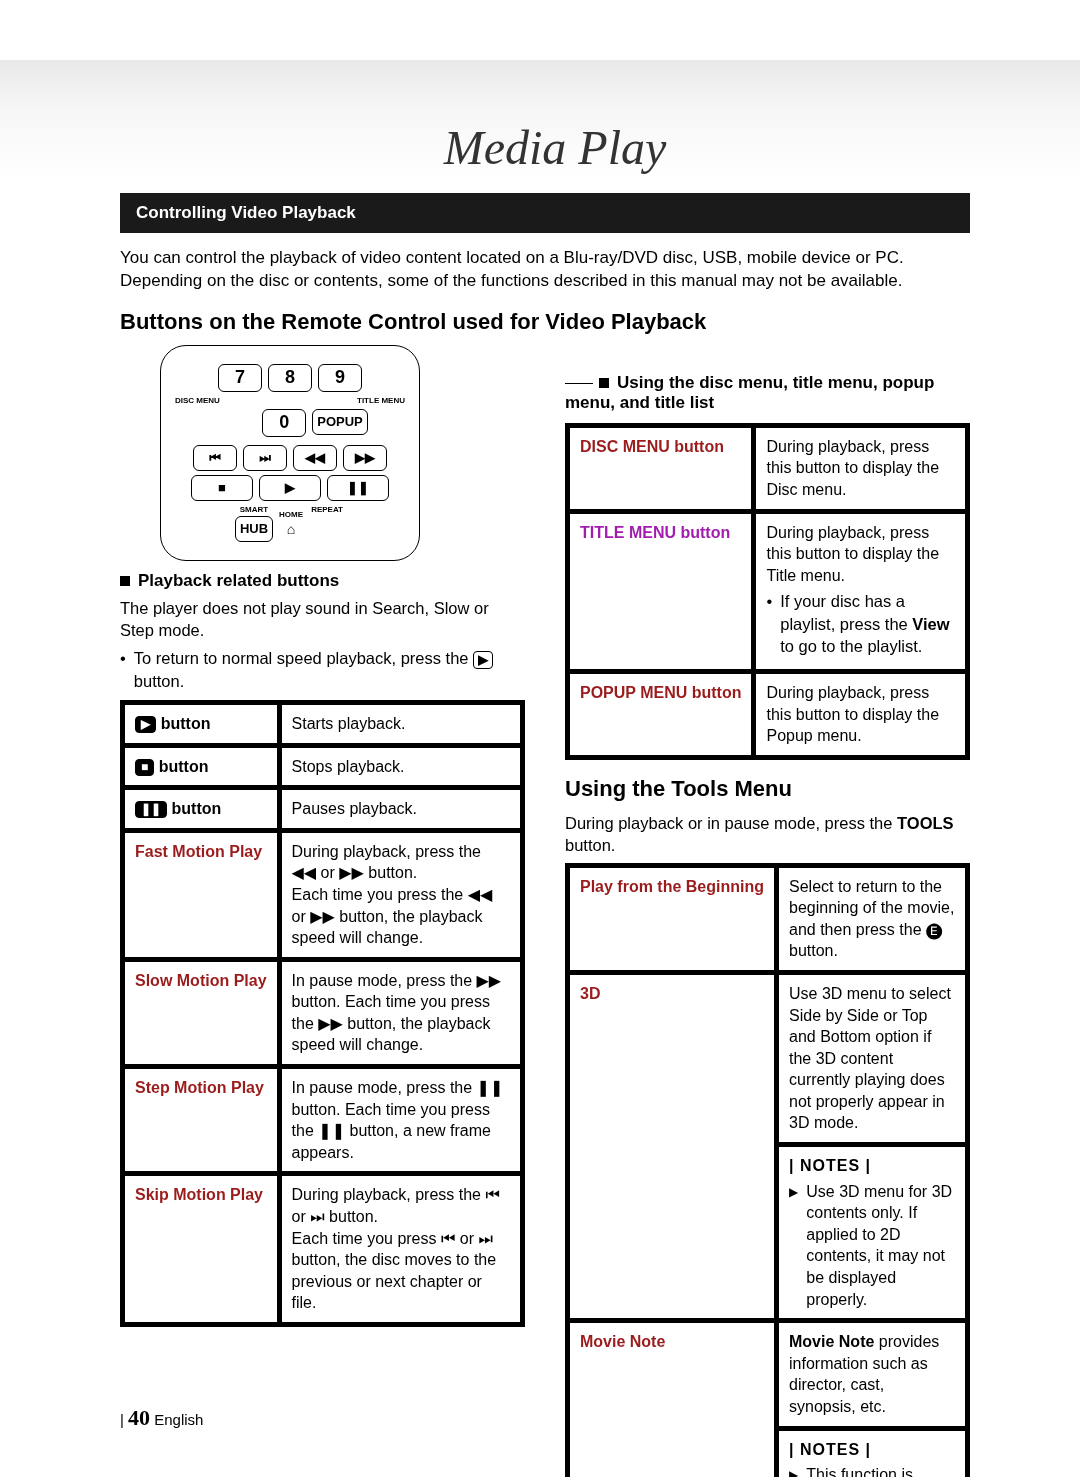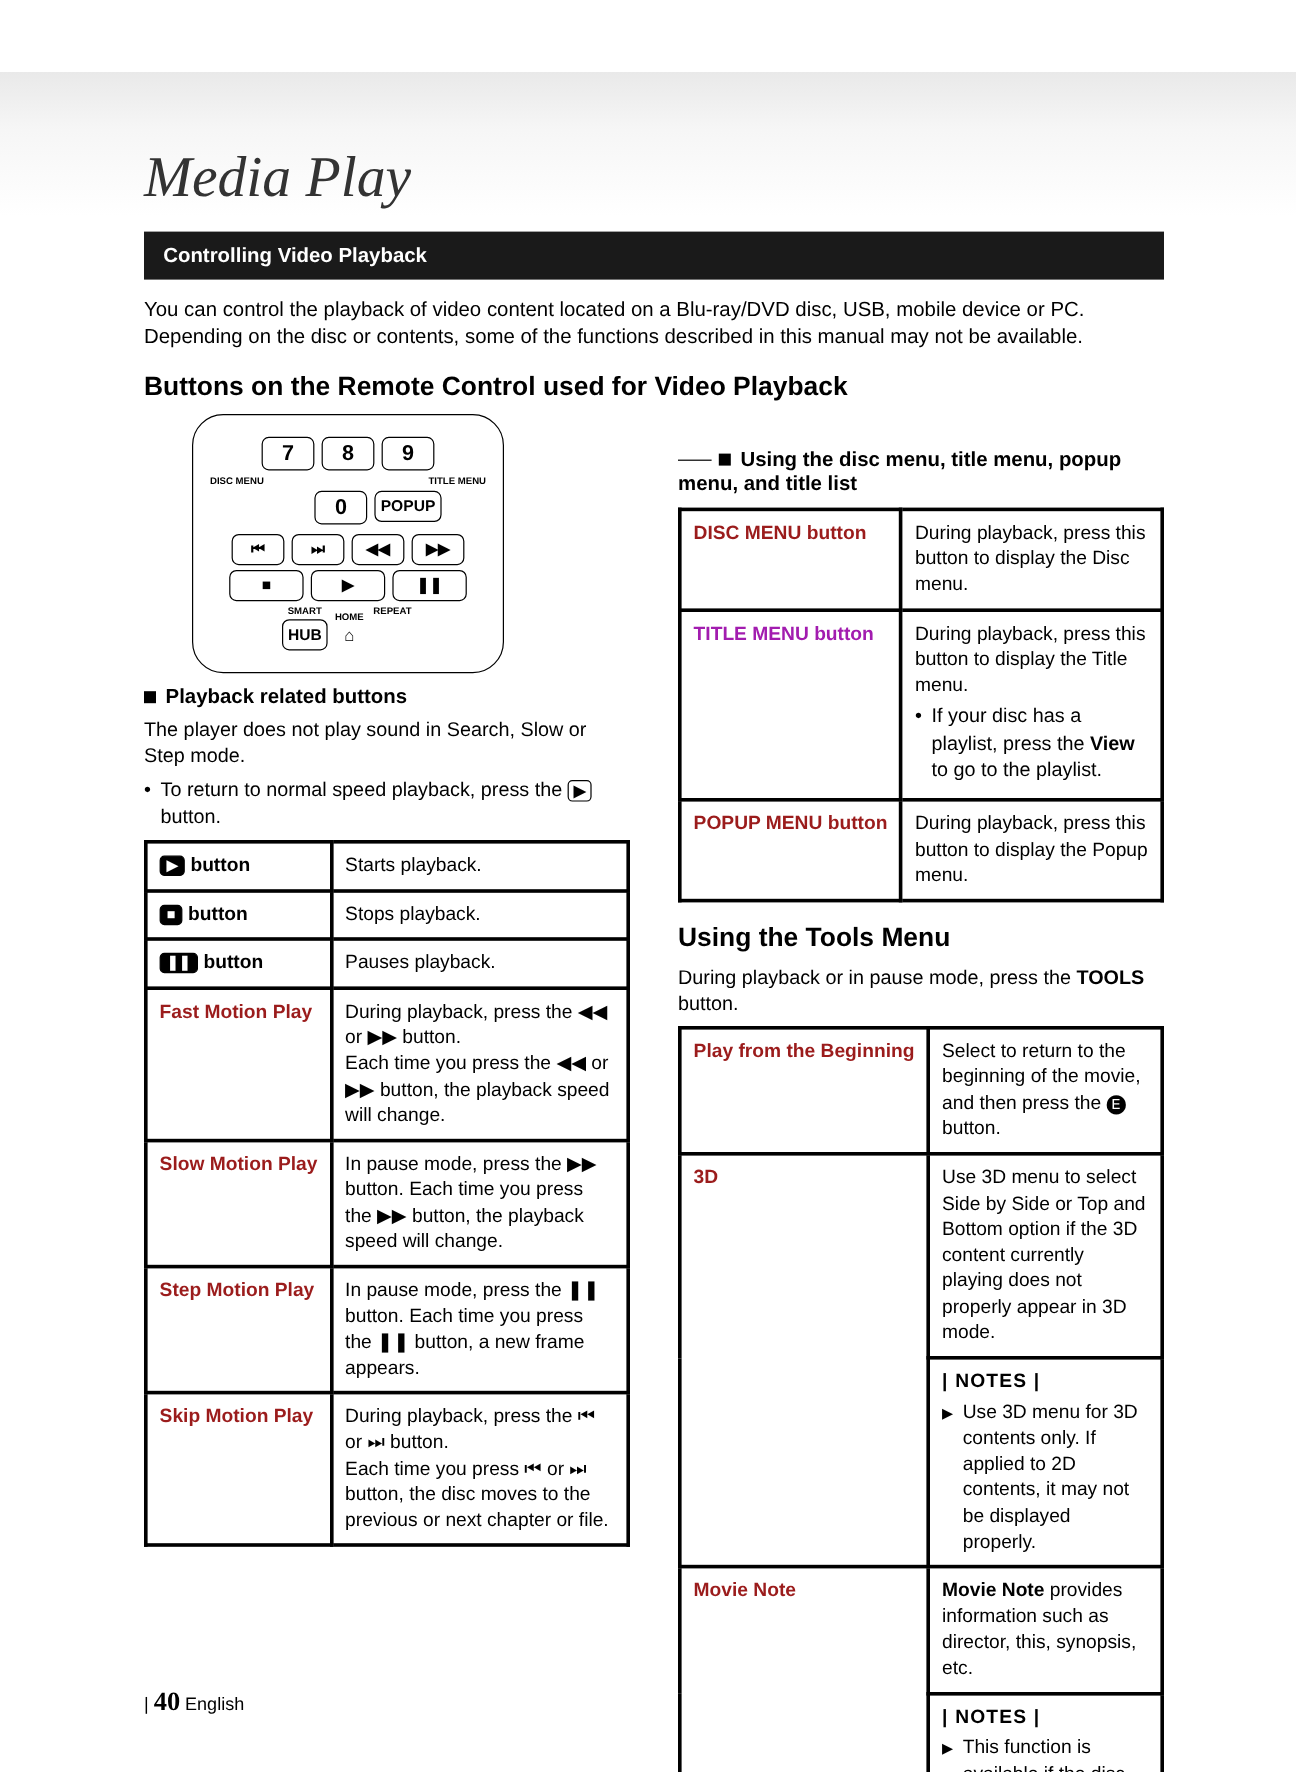--- a/index.html
+++ b/index.html
@@ -22,20 +22,21 @@
     z-index: 0;
   }
   .content { position: relative; z-index: 1; }
   .chapter-title {
     font-family: Georgia, "Times New Roman", serif;
     font-style: italic;
     font-size: 48px;
     font-weight: 400;
     color: #333;
     margin: 60px 0 18px 50px;
+    text-align: center;
   }
   .section-bar {
     background: #1a1a1a;
     color: #fff;
     font-weight: 700;
     padding: 10px 16px;
     margin: 0 20px 0 50px;
     font-size: 17px;
   }
   .intro {
@@ -81,21 +82,21 @@
   .home-ico { font-size:14px; }
 
   .sqhead { font-weight:700; font-size:17px; }
   .sqhead .sq { display:inline-block; width:10px; height:10px; background:#000; margin-right:8px; vertical-align:middle; }
   .body-text { font-size:16.5px; line-height:1.35; margin:6px 0; }
   .bullet { display:flex; gap:8px; font-size:16.5px; line-height:1.35; margin:4px 0; }
   .bullet .dot { flex:0 0 auto; }
   .play-glyph { display:inline-block; border:1.5px solid #000; border-radius:4px; padding:0 4px; font-size:13px; line-height:16px; font-weight:700; }
 
   table { border-collapse: collapse; width:100%; }
-  td, th { border:3px solid #000000; padding:8px 10px; font-size:16px; text-align:left; vertical-align:top; line-height:1.35; }
+  td, th { border:5px solid #000000; padding:8px 10px; font-size:16px; text-align:left; vertical-align:top; line-height:1.35; }
   .label-cell { color:#9b1c1c; font-weight:700; white-space:nowrap; width:28%; }
   .glyph { display:inline-block; border:1.5px solid #000; border-radius:4px; background:#000; color:#fff; padding:0 5px; font-size:12px; line-height:15px; font-weight:700; vertical-align:middle; }
 
   .right-lead { margin-top: 28px; }
   .right-lead .connector { width:28px; border-top:1.5px solid #000; display:inline-block; vertical-align:middle; margin-right:6px; }
   .notes-label { font-weight:700; letter-spacing:1px; }
   .subnote { display:flex; gap:8px; margin-top:4px; }
   .tri { font-size:12px; margin-top:3px; }
   .pagefoot { position:absolute; bottom:46px; left:120px; font-size:15px; }
   .pagefoot .num { font-family: Georgia, serif; font-weight:700; font-size:22px; }
@@ -255,21 +256,21 @@
             <td>
               <div class="notes-label">| NOTES |</div>
               <div class="subnote">
                     <span class="tri">▶</span>
                     <span>Use 3D menu for 3D contents only. If applied to 2D contents, it may not be displayed properly.</span>
                   </div>
             </td>
           </tr>
           <tr>
             <td class="label-cell" rowspan="2">Movie Note</td>
-            <td><b>Movie Note</b><span> provides information such as director, this, synopsis, etc.</span></td>
+            <td><b>Movie Note</b><span> provides information such as director, cast, synopsis, etc.</span></td>
           </tr>
           <tr>
             <td>
               <div class="notes-label">| NOTES |</div>
               <div class="subnote">
                     <span class="tri">▶</span>
                     <span>This function is available if the disc includes Movie Note information and the player is connected to a network.</span>
                   </div>
             </td>
           </tr>

